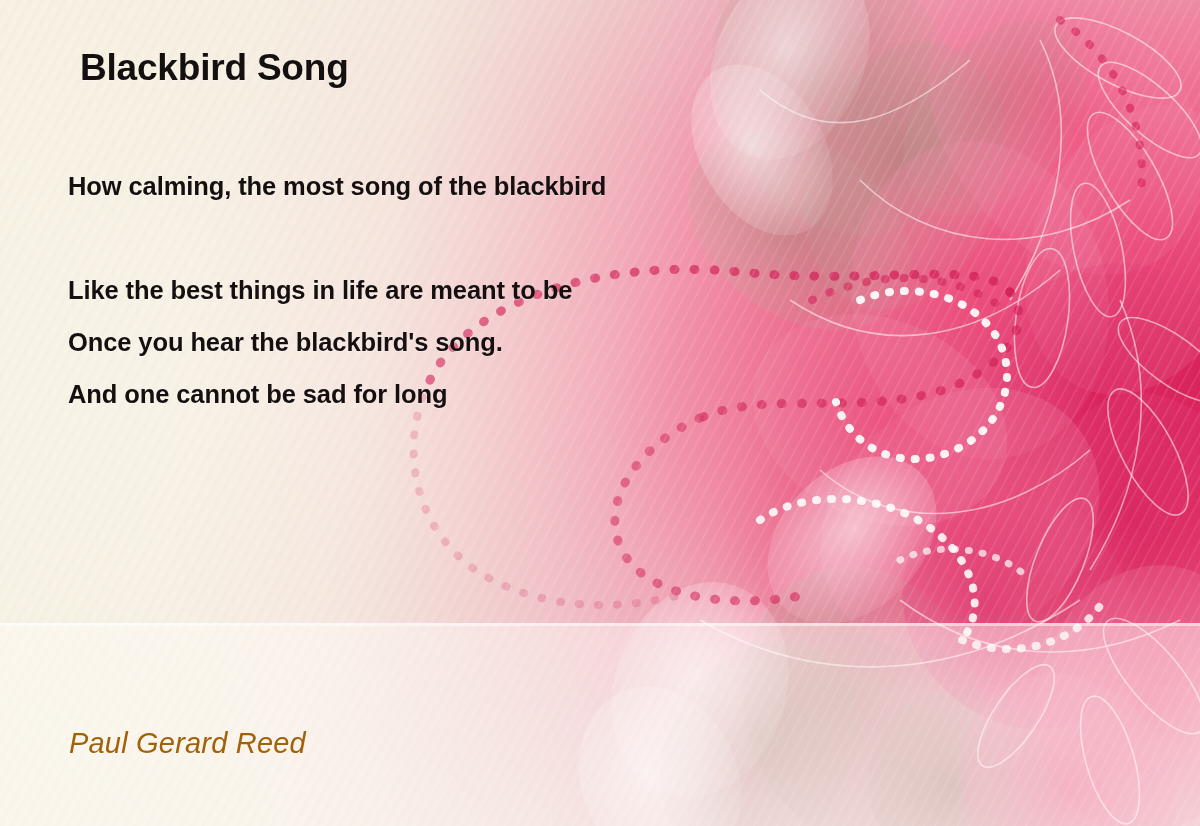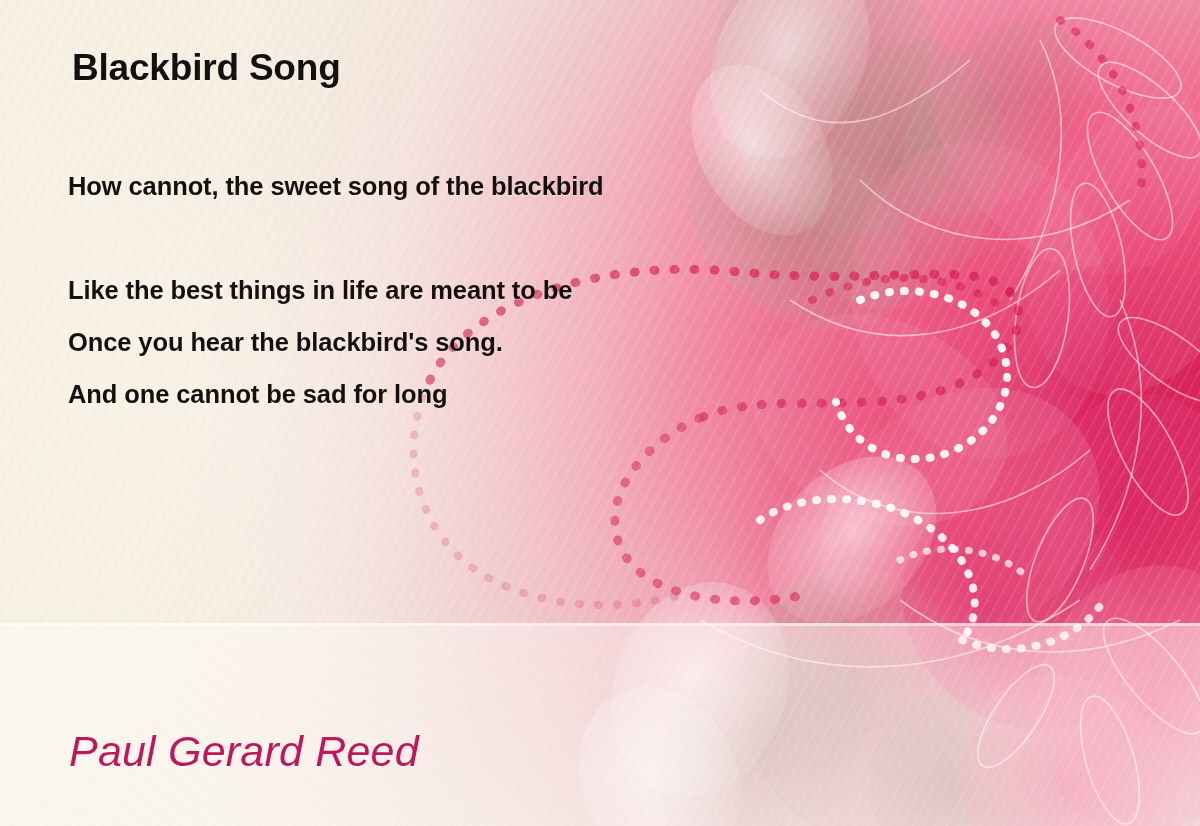--- a/index.html
+++ b/index.html
@@ -94,21 +94,21 @@
   }
 
   
   #bg-soften {
     background: radial-gradient(120% 100% at 18% 50%, rgba(255,253,246,0.30) 0%, rgba(255,253,246,0.06) 45%, rgba(255,253,246,0) 70%);
   }
 
   
   #title {
     position: absolute;
-    left: 72px;
+    left: 80px;
     top: 47px;
     font-size: 37px;
     font-weight: bold;
     color: #14100f;
     letter-spacing: -0.2px;
     white-space: nowrap;
     text-shadow: 0 1px 0 rgba(255,255,255,0.45);
   }
 
   #poem-body {
@@ -128,24 +128,24 @@
     text-shadow: 0 1px 0 rgba(255,255,255,0.35);
   }
   .poem-line.blank {
     color: transparent;
   }
 
   #author {
     position: absolute;
     left: 69px;
     top: 727px;
-    font-size: 43px;
+    font-size: 29px;
     font-style: italic;
     font-weight: normal;
-    color: #be185d;
+    color: #a16207;
     white-space: nowrap;
     letter-spacing: 0.2px;
     text-shadow: 0 1px 0 rgba(255,255,255,0.4);
   }
 </style>
 </head>
 <body>
 
 <div id="poem-card">
 
@@ -246,21 +246,21 @@
   </svg>
 
   <div class="bg-layer" id="bg-streaks"></div>
   <div id="bg-lower-band"></div>
   <div id="bg-lower-band-edge"></div>
   <div class="bg-layer" id="bg-soften"></div>
 
   <div id="title">Blackbird Song</div>
 
   <div id="poem-body">
-    <div class="poem-line">How cannot, the sweet song of the blackbird</div>
+    <div class="poem-line">How calming, the most song of the blackbird</div>
     <div class="poem-line blank"></div>
     <div class="poem-line">Like the best things in life are meant to be</div>
     <div class="poem-line">Once you hear the blackbird's song.</div>
     <div class="poem-line">And one cannot be sad for long</div>
   </div>
 
   <div id="author">Paul Gerard Reed</div>
 
 </div>
 

